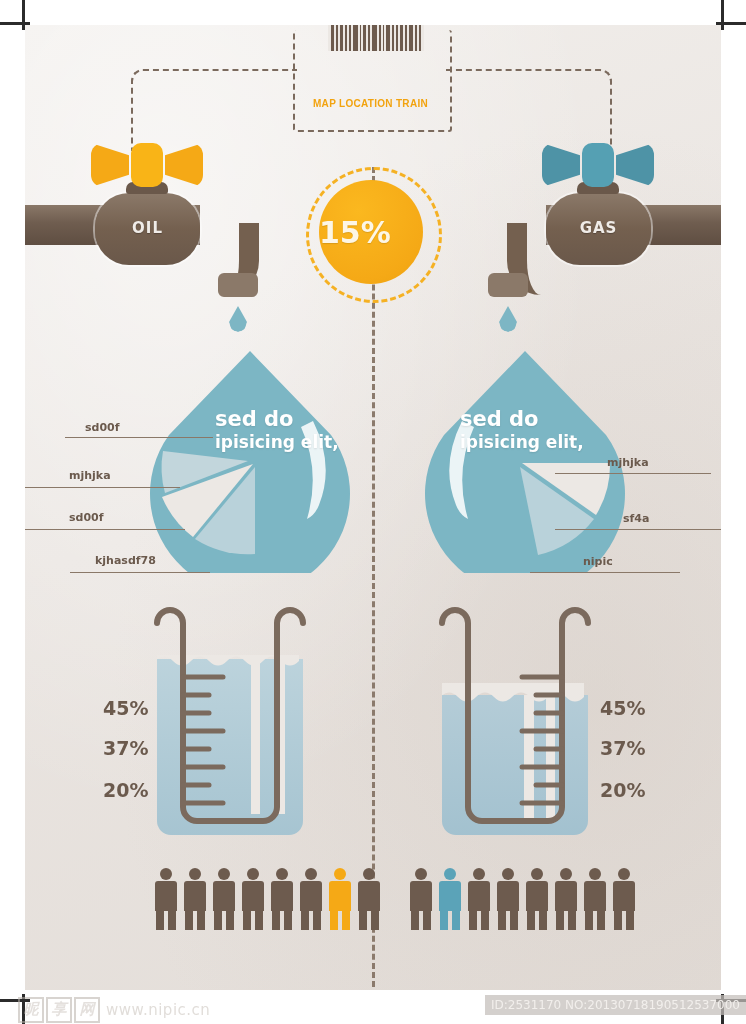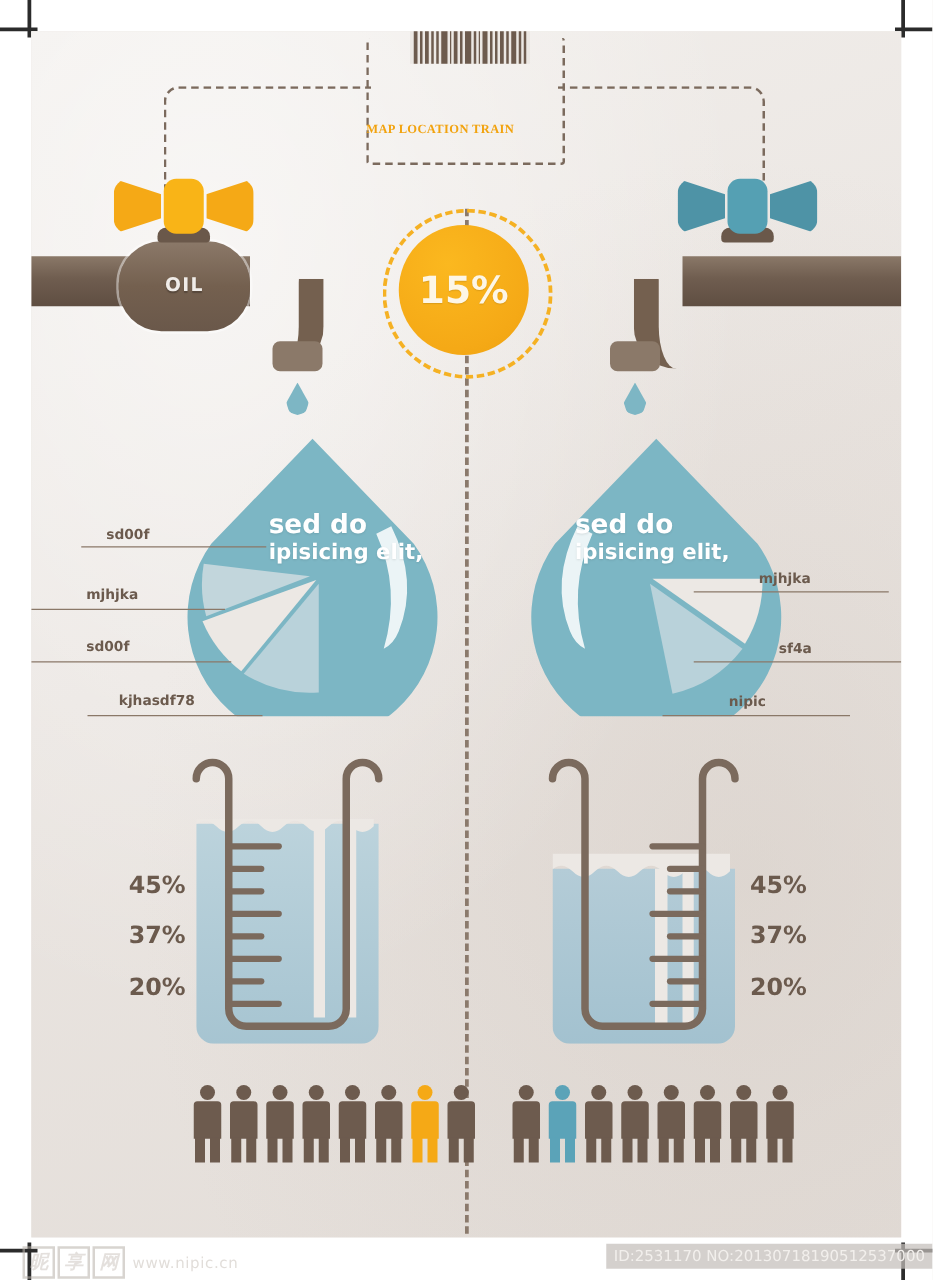--- a/index.html
+++ b/index.html
@@ -23,23 +23,23 @@
 
   
   #ticket{position:absolute;left:268px;top:5px;width:155px;height:100px;
       border:2px dashed #7b6a5d;border-top:none;border-radius:3px;}
   #barcode{position:absolute;left:303px;top:-8px;width:90px;height:34px;
       display:flex;gap:2px;align-items:stretch;background:#ece8e4;padding:0 3px;}
   #barcode i{display:block;background:#6d5b4e;}
   #metro{position:absolute;left:268px;top:48px;width:155px;text-align:center;
       font-size:25px;font-weight:bold;letter-spacing:1px;color:#64a5b5;
       font-family:"DejaVu Sans",sans-serif;text-shadow:0 1px 0 rgba(255,255,255,.6);}
-  #metro-sub{position:absolute;left:268px;top:73px;width:155px;text-align:left;
+  #metro-sub{position:absolute;left:268px;top:73px;width:155px;text-align:center;
       font-size:10px;font-weight:bold;letter-spacing:.3px;color:#f2a30f;
-      font-family:Liberation Serif, serif;}
+      font-family:Liberation Sans, sans-serif;}
 
   
   .conn{position:absolute;border-color:#7b6a5d;border-style:dashed;}
   #conn-l{left:106px;top:44px;width:164px;height:80px;
       border-top:2px dashed #7b6a5d;border-left:2px dashed #7b6a5d;
       border-top-left-radius:12px;border-right:none;border-bottom:none;}
   #conn-r{left:421px;top:44px;width:164px;height:80px;
       border-top:2px dashed #7b6a5d;border-right:2px dashed #7b6a5d;
       border-top-right-radius:12px;border-left:none;border-bottom:none;}
   #centerline{position:absolute;left:347px;top:142px;width:0;height:820px;
@@ -78,21 +78,21 @@
       background:#8b7969;}
   .drop{position:absolute;width:18px;height:26px;background:#7db6c4;
       border-radius:50% 50% 50% 50% / 62% 62% 38% 38%;
       clip-path:polygon(50% 0%,100% 62%,86% 92%,50% 100%,14% 92%,0 62%);}
 
   
   #badge-ring{position:absolute;left:281px;top:142px;width:130px;height:130px;
       border:3px dashed #f5b123;border-radius:50%;}
   #badge{position:absolute;left:294px;top:155px;width:104px;height:104px;
       border-radius:50%;background:radial-gradient(circle at 38% 30%,#fbb81f 0%,#f5a916 70%,#eda10f 100%);
-      display:flex;align-items:center;justify-content:center;}
+      display:flex;align-items:center;}
   #badge span{font-family:"DejaVu Sans",sans-serif;font-weight:bold;font-size:30px;
       color:#fdf6e6;text-shadow:0 1px 1px rgba(0,0,0,.12);}
 
   
   .pie-wrap{position:absolute;width:230px;height:230px;}
   #pie-l{left:110px;top:318px;}
   #pie-r{left:385px;top:318px;}
   .pie-cap{position:absolute;font-family:"DejaVu Sans",sans-serif;color:#fff;
       font-weight:bold;text-shadow:0 1px 2px rgba(0,0,0,.10);}
   .pie-cap .l1{font-size:21px;display:block;}
@@ -120,21 +120,21 @@
   .person .leg-l{position:absolute;left:1px;top:42px;width:8px;height:20px;}
   .person .leg-r{position:absolute;right:1px;top:42px;width:8px;height:20px;}
 
   
   #wm{position:absolute;left:18px;top:997px;display:flex;align-items:center;gap:6px;
       opacity:.55;}
   #wm-logo{display:flex;gap:2px;}
   #wm-logo i{display:inline-block;width:22px;height:22px;border:2px solid #b9b2ab;
       color:#cfc8c2;font-size:15px;line-height:20px;text-align:center;
       font-family:"DejaVu Sans",sans-serif;font-weight:bold;}
-  #wm-url{color:#c9c2bb;font-size:12px;font-family:"DejaVu Sans",sans-serif;
+  #wm-url{color:#c9c2bb;font-size:15px;font-family:"DejaVu Sans",sans-serif;
       letter-spacing:.5px;}
   #idbar{position:absolute;right:0px;top:995px;background:rgba(196,190,186,.72);
       padding:3px 6px;color:#f2efec;font-size:12px;
       font-family:"DejaVu Sans",sans-serif;white-space:nowrap;}
 </style>
 </head>
 <body>
 
 <div class="cropmark cm-v" style="left:22px;top:0;"></div>
 <div class="cropmark cm-h" style="left:0;top:22px;"></div>
@@ -188,20 +188,23 @@
   <div class="handle" style="left:66px;top:118px;">
     <div class="wing-l" style="background:#f5a916;"></div>
     <div class="lobe mid" style="background:#f9b417;"></div>
     <div class="wing-r" style="background:#f5a916;"></div>
   </div>
 
   <div class="pipe" id="pipe-r"></div>
   <div class="spout" id="spout-r"></div>
   <div class="nozzle" style="left:463px;top:248px;"></div>
   <div class="drop" style="left:474px;top:281px;"></div>
+  <div class="tap-body" style="left:521px;top:168px;">
+    <div class="tap-label">GAS</div>
+  </div>
   <div class="tap-collar" style="left:552px;top:157px;"></div>
   <div class="tap-stem" style="left:569px;top:140px;"></div>
   <div class="handle" style="left:517px;top:118px;">
     <div class="wing-l" style="background:#4e93a6;"></div>
     <div class="lobe mid" style="background:#55a0b3;"></div>
     <div class="wing-r" style="background:#4e93a6;"></div>
   </div>
 
   <div id="badge-ring"></div>
   <div id="badge">

